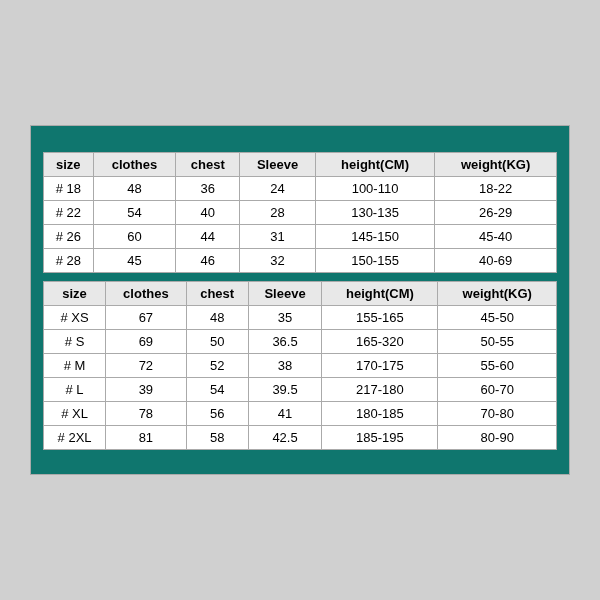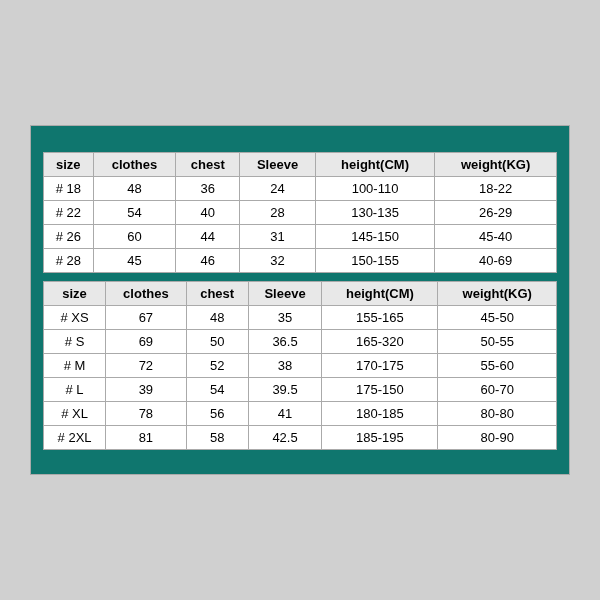--- a/index.html
+++ b/index.html
@@ -131,30 +131,30 @@
           <td>52</td>
           <td>38</td>
           <td>170-175</td>
           <td>55-60</td>
         </tr>
         <tr>
           <td># L</td>
           <td>39</td>
           <td>54</td>
           <td>39.5</td>
-          <td>175-150</td>
+          <td>217-180</td>
           <td>60-70</td>
         </tr>
         <tr>
           <td># XL</td>
           <td>78</td>
           <td>56</td>
           <td>41</td>
           <td>180-185</td>
-          <td>80-80</td>
+          <td>70-80</td>
         </tr>
         <tr>
           <td># 2XL</td>
           <td>81</td>
           <td>58</td>
           <td>42.5</td>
           <td>185-195</td>
           <td>80-90</td>
         </tr>
       </tbody>

